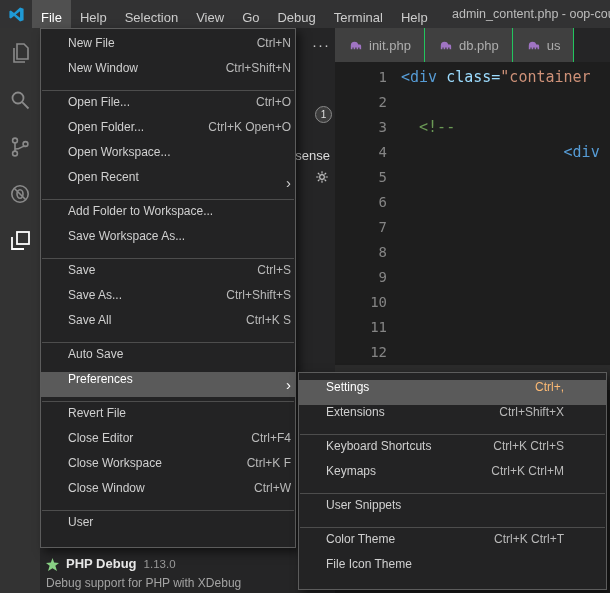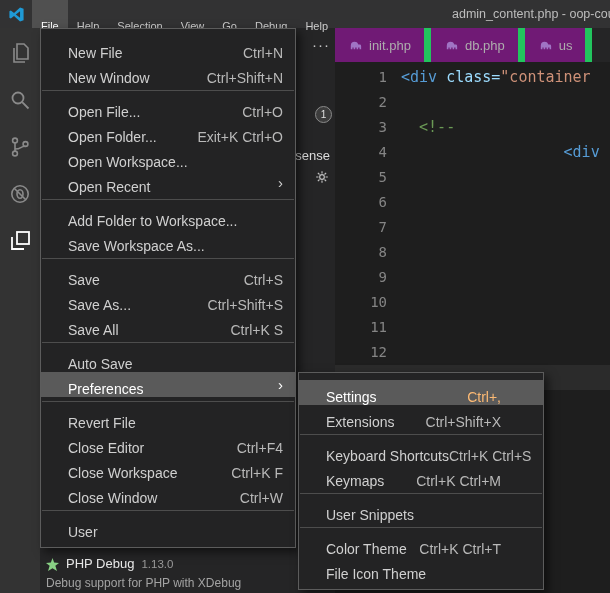--- a/index.html
+++ b/index.html
@@ -3,64 +3,64 @@
 <meta charset="utf-8">
 <style>
   *{margin:0;padding:0;box-sizing:border-box;cursor:default}
   html,body{width:610px;height:593px;overflow:hidden;background:#1e1e1e;font-family:"Liberation Sans",sans-serif}
   body{position:relative}
 
   
   .titlebar{position:absolute;left:0;top:0;width:610px;height:28px;background:#323233;display:flex;align-items:center;z-index:50}
   .app-icon{width:17px;height:17px;margin:0 7px 0 8px;flex:none}
   .menubar{display:flex;height:100%}
-  .menu-btn{padding:12px 9px;line-height:28px;font-size:11px;color:#cccccc;white-space:nowrap}
+  .menu-btn{padding:4px 9px;line-height:28px;font-size:13px;color:#cccccc;white-space:nowrap}
   .menu-btn.open{background:#505050;color:#ffffff}
   .window-title{position:absolute;left:452px;top:0;line-height:28px;font-size:12.5px;color:#bdbdbd;white-space:nowrap;width:158px;overflow:hidden}
 
   
   .activitybar{position:absolute;left:0;top:28px;width:40px;height:565px;background:#333333;display:flex;flex-direction:column;align-items:center;padding-top:12px;gap:21px;z-index:10}
   .ab-item{width:26px;height:26px;color:#8a8a8a;display:flex;align-items:center;justify-content:center}
   .ab-item.active{color:#ffffff}
   .ab-item svg{width:24px;height:24px}
 
   
   .sidebar{position:absolute;left:40px;top:28px;width:295px;height:565px;background:#252526;z-index:5;overflow:hidden}
   .sb-more{position:absolute;top:8px;right:5px;color:#c5c5c5;font-size:15px;letter-spacing:1px}
   .sb-badge{position:absolute;top:78px;right:3px;width:17px;height:17px;border-radius:50%;background:#3c3c3c;border:1px solid #8a8a8a;color:#e0e0e0;font-size:10px;line-height:15px;text-align:center}
   .sb-text{position:absolute;top:120px;right:5px;color:#dcdcdc;font-size:13px;white-space:nowrap}
   .sb-gear{position:absolute;top:142px;right:6px;color:#c0c0c0}
   .ext-item{position:absolute;left:6px;top:528px;width:284px}
   .ext-row1{display:flex;align-items:center;gap:7px}
   .ext-star{flex:none;width:13px;height:13px}
-  .ext-name{color:#e8e8e8;font-size:13px;font-weight:normal}
+  .ext-name{color:#e8e8e8;font-size:13px;font-weight:bold}
   .ext-version{color:#9a9a9a;font-size:11.5px}
   .ext-desc{color:#a3a3a3;font-size:12px;margin-top:5px;white-space:nowrap}
 
   
   .editor{position:absolute;left:335px;top:28px;width:275px;height:565px;background:#1e1e1e;z-index:5;overflow:hidden}
   .tabbar{height:34px;background:#252526;display:flex;overflow:hidden}
-  .tab{display:flex;align-items:center;gap:6px;padding:0 13px;background:#701a75;border-right:7px solid #22c55e;font-size:13px;color:#adadad;white-space:nowrap}
+  .tab{display:flex;align-items:center;gap:6px;padding:0 13px;background:#404040;border-right:1px solid #22c55e;font-size:13px;color:#adadad;white-space:nowrap}
   .tab svg{width:15px;height:15px;flex:none}
   .code-area{padding-top:3px;font-family:"DejaVu Sans Mono",monospace;font-size:15px}
   .code-row{display:flex;height:25px;line-height:25px}
   .code-row.current{background:rgba(255,255,255,0.06)}
   .gutter{flex:none;width:66px;text-align:right;padding-right:14px;color:#858585;font-size:14px}
   .code-row.current .gutter{color:#c6c6c6}
   .code-text{white-space:pre}
   .tok-tag{color:#569cd6}
   .tok-attr{color:#9cdcfe}
   .tok-str{color:#ce9178}
   .tok-comment{color:#6a9955}
 
   
   .menu{position:absolute;background:#232324;border:1px solid #5c5c5c;box-shadow:4px 4px 9px rgba(0,0,0,.55);padding:7px 0;z-index:100}
   .file-menu{left:40px;top:28px;width:256px}
-  .prefs-menu{left:298px;top:372px;width:246px}
-  .menu-item{height:25px;display:flex;align-items:flex-end;padding:0 12px 0 27px;font-size:14px;color:#d0d0d0}
+  .prefs-menu{left:298px;top:372px;width:309px}
+  .menu-item{height:25px;display:flex;align-items:flex-start;padding:0 4px 0 27px;font-size:12px;color:#d0d0d0}
   .prefs-menu .menu-item{padding-right:42px}
   .mi-label{flex:1;white-space:nowrap}
   .mi-shortcut{white-space:nowrap;color:#b9b9b9}
   .menu-item.hl{background:#5a5a5a;color:#ffffff}
   .menu-item.hl .mi-shortcut{color:#fdba74}
   .menu-sep{height:1px;background:#4d4d4d;margin:4px 1px}
   .mi-arrow{flex:none;margin-left:6px}
   .mi-arrow::after{content:"\203A";font-size:15px;line-height:25px;color:inherit}
 </style>
 </head>
@@ -72,20 +72,21 @@
         <path fill="#1f9ad6" d="M17 2 8.5 10 4 6.5 2 7.5v9L4 17.5 8.5 14 17 22l5-2V4z M17 7.5v9L11 12z"></path>
       </svg>
   </span>
   <div class="menubar">
     <span class="menu-btn open">File</span>
     <span class="menu-btn">Help</span>
     <span class="menu-btn">Selection</span>
     <span class="menu-btn">View</span>
     <span class="menu-btn">Go</span>
     <span class="menu-btn">Debug</span>
+    <span class="menu-btn">Terminal</span>
     <span class="menu-btn">Help</span>
   </div>
   <span class="window-title">admin_content.php - oop-cou</span>
 </div>
 
 <div class="activitybar">
   <span class="ab-item">
     <svg viewBox="0 0 24 24" fill="none" stroke="currentColor" stroke-width="1.6">
         <path d="M9 3h7l4 4v11H9z"></path>
         <path d="M6 7v14h11"></path>
@@ -235,21 +236,21 @@
     <span class="mi-label">New Window</span>
     <span class="mi-shortcut">Ctrl+Shift+N</span>
   </div>
   <div class="menu-sep"></div>
   <div class="menu-item">
     <span class="mi-label">Open File...</span>
     <span class="mi-shortcut">Ctrl+O</span>
   </div>
   <div class="menu-item">
     <span class="mi-label">Open Folder...</span>
-    <span class="mi-shortcut">Exit+K Ctrl+O</span>
+    <span class="mi-shortcut">Ctrl+K Open+O</span>
   </div>
   <div class="menu-item">
     <span class="mi-label">Open Workspace...</span>
     <span class="mi-shortcut"></span>
   </div>
   <div class="menu-item">
     <span class="mi-label">Open Recent</span>
     <span class="mi-arrow"></span>
   </div>
   <div class="menu-sep"></div>

